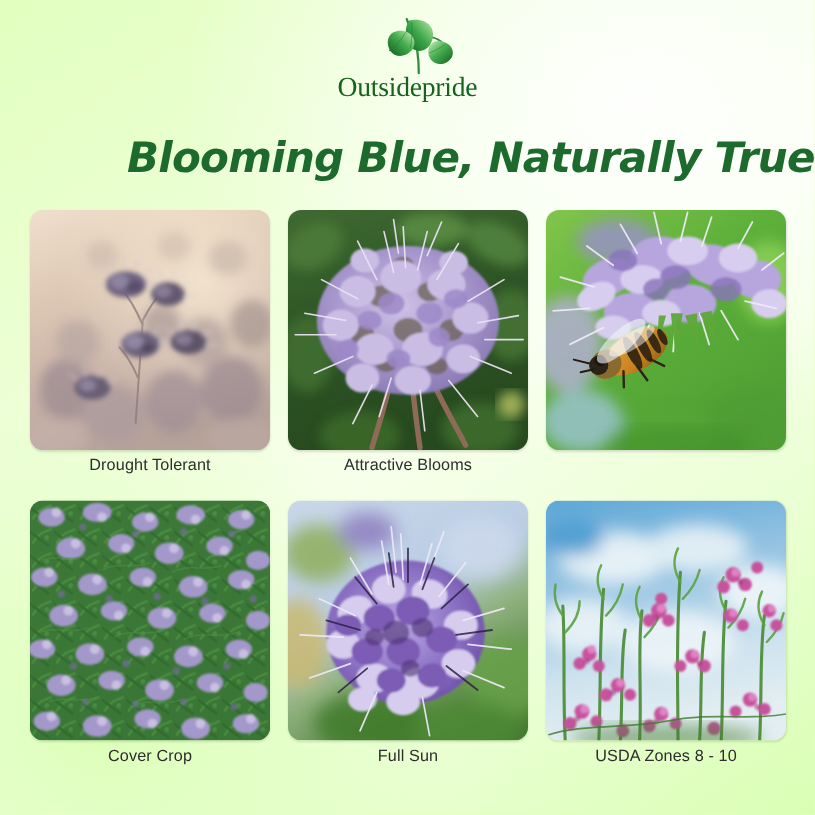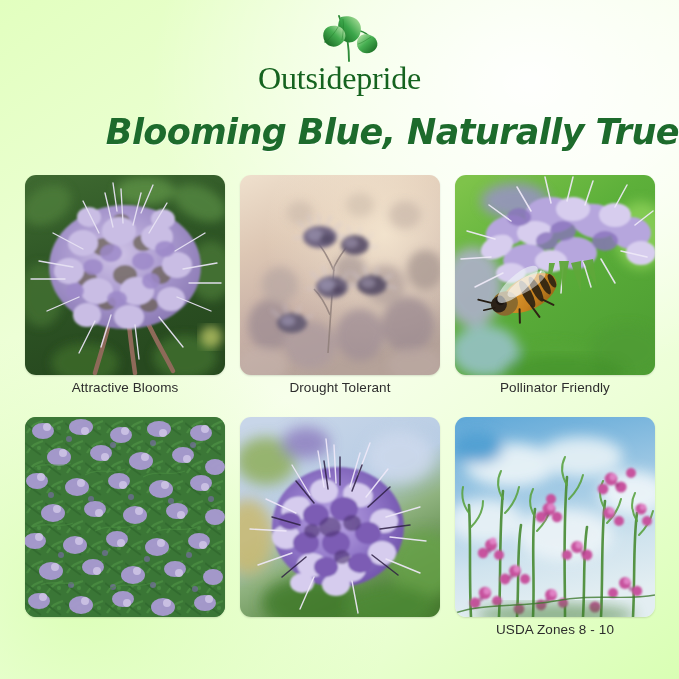--- a/index.html
+++ b/index.html
@@ -23,21 +23,21 @@
     position:absolute; left:0; right:0; top:14px;
     display:flex; flex-direction:column; align-items:center;
   }
   .logo-mark {
     width:92px; height:50px;
     position:relative;
     display:block;
   }
   .logo-word {
     font-family:"Liberation Serif", serif;
-    font-size:32px;
+    font-size:23px;
     letter-spacing:-0.2px;
     color:#15631f;
     margin-top:-4px;
     white-space:nowrap;
   }
 
   
   .headline {
     position:absolute; left:0; right:0; top:112px;
     text-align:right;
@@ -121,20 +121,132 @@
   </div>
 
   <h1 class="headline">Blooming Blue, Naturally True</h1>
 
   <div class="grid">
 
     <div class="cell">
       <div class="photo">
         <svg viewBox="0 0 200 200" xmlns="http://www.w3.org/2000/svg">
           <defs>
+            <linearGradient id="d1bg" x1="0" y1="0" x2="0.4" y2="1">
+              <stop offset="0%" stop-color="#efe0cd"></stop>
+              <stop offset="35%" stop-color="#ddc7b4"></stop>
+              <stop offset="70%" stop-color="#c7b0a6"></stop>
+              <stop offset="100%" stop-color="#b5a299"></stop>
+            </linearGradient>
+            <radialGradient id="d1glow" cx="0.72" cy="0.3" r="0.6">
+              <stop offset="0%" stop-color="#f7e9d2" stop-opacity="0.85"></stop>
+              <stop offset="100%" stop-color="#f7e9d2" stop-opacity="0"></stop>
+            </radialGradient>
+            <filter id="blur1">
+                <feGaussianBlur stdDeviation="4.5"></feGaussianBlur>
+              </filter>
+            <filter id="blur2">
+                <feGaussianBlur stdDeviation="2"></feGaussianBlur>
+              </filter>
+          </defs>
+          <rect width="200" height="200" fill="url(#d1bg)"></rect>
+          <rect width="200" height="200" fill="url(#d1glow)"></rect>
+          <g filter="url(#blur1)" opacity="0.75">
+            <ellipse cx="30" cy="150" rx="22" ry="26" fill="#9c8b92"></ellipse>
+            <ellipse cx="70" cy="170" rx="26" ry="24" fill="#ab9a9e"></ellipse>
+            <ellipse cx="120" cy="160" rx="24" ry="26" fill="#a08f96"></ellipse>
+            <ellipse cx="168" cy="150" rx="26" ry="28" fill="#9b8a91"></ellipse>
+            <ellipse cx="145" cy="110" rx="20" ry="20" fill="#b3a29d"></ellipse>
+            <ellipse cx="185" cy="95" rx="18" ry="20" fill="#a79791"></ellipse>
+            <ellipse cx="110" cy="95" rx="16" ry="16" fill="#ab9b99"></ellipse>
+            <ellipse cx="40" cy="110" rx="18" ry="18" fill="#b8a7a3"></ellipse>
+            <ellipse cx="165" cy="40" rx="16" ry="14" fill="#cbb9ab"></ellipse>
+            <ellipse cx="120" cy="30" rx="14" ry="12" fill="#d3c2b1"></ellipse>
+            <ellipse cx="60" cy="38" rx="13" ry="12" fill="#cfbdae"></ellipse>
+          </g>
+          <g stroke="#8d7d78" stroke-width="1.6" fill="none" opacity="0.8">
+            <path d="M88 178 C90 150 92 118 94 92"></path>
+            <path d="M94 96 C88 82 82 72 76 66"></path>
+            <path d="M94 92 C100 80 106 72 112 66"></path>
+            <path d="M90 140 C85 128 80 120 74 114"></path>
+          </g>
+          <g filter="url(#blur2)">
+            <g transform="translate(80,62)">
+              <ellipse cx="0" cy="0" rx="17" ry="11" fill="#6e6480"></ellipse>
+              <ellipse cx="-5" cy="-2" rx="8" ry="6" fill="#8d84a0"></ellipse>
+              <ellipse cx="7" cy="2" rx="7" ry="5" fill="#594f6a"></ellipse>
+              <g stroke="#cfc6d4" stroke-width="1.1" opacity="0.9">
+                <path d="M-14 -7 L-22 -16"></path>
+                  <path d="M-8 -10 L-12 -22"></path>
+                <path d="M-1 -11 L-1 -23"></path>
+                  <path d="M6 -10 L11 -21"></path>
+                <path d="M13 -6 L21 -14"></path>
+                  <path d="M16 0 L26 -1"></path>
+                <path d="M-16 0 L-27 1"></path>
+              </g>
+            </g>
+            <g transform="translate(115,70)">
+              <ellipse cx="0" cy="0" rx="14" ry="10" fill="#63596f"></ellipse>
+              <ellipse cx="-4" cy="-2" rx="7" ry="5" fill="#877d96"></ellipse>
+              <g stroke="#d2cad8" stroke-width="1" opacity="0.85">
+                <path d="M-11 -6 L-18 -14"></path>
+                  <path d="M-4 -9 L-7 -19"></path>
+                <path d="M3 -9 L6 -18"></path>
+                  <path d="M10 -5 L18 -11"></path>
+                <path d="M13 1 L23 2"></path>
+              </g>
+            </g>
+            <g transform="translate(92,112)">
+              <ellipse cx="0" cy="0" rx="16" ry="11" fill="#6b6179"></ellipse>
+              <ellipse cx="-5" cy="-2" rx="8" ry="6" fill="#8f87a3"></ellipse>
+              <ellipse cx="6" cy="3" rx="6" ry="4" fill="#544a63"></ellipse>
+              <g stroke="#cdc4d3" stroke-width="1.1" opacity="0.9">
+                <path d="M-13 -7 L-21 -15"></path>
+                  <path d="M-6 -10 L-9 -21"></path>
+                <path d="M2 -10 L3 -22"></path>
+                  <path d="M10 -7 L17 -16"></path>
+                <path d="M15 -1 L25 -2"></path>
+                  <path d="M-15 1 L-26 2"></path>
+              </g>
+            </g>
+            <g transform="translate(132,110)">
+              <ellipse cx="0" cy="0" rx="15" ry="10" fill="#5e546b"></ellipse>
+              <ellipse cx="-4" cy="-2" rx="7" ry="5" fill="#857b93"></ellipse>
+              <g stroke="#d4ccdb" stroke-width="1.05" opacity="0.85">
+                <path d="M-12 -6 L-20 -13"></path>
+                  <path d="M-5 -9 L-8 -19"></path>
+                <path d="M3 -9 L6 -18"></path>
+                  <path d="M11 -5 L20 -10"></path>
+                <path d="M14 1 L25 3"></path>
+              </g>
+            </g>
+            <g transform="translate(52,148)">
+              <ellipse cx="0" cy="0" rx="15" ry="10" fill="#685e75"></ellipse>
+              <ellipse cx="-4" cy="-2" rx="7" ry="5" fill="#8c839e"></ellipse>
+              <g stroke="#cfc7d6" stroke-width="1.05" opacity="0.8">
+                <path d="M-12 -6 L-21 -13"></path>
+                  <path d="M-5 -9 L-8 -19"></path>
+                <path d="M4 -8 L8 -17"></path>
+                  <path d="M12 -4 L21 -8"></path>
+              </g>
+            </g>
+          </g>
+          <g filter="url(#blur1)" opacity="0.5">
+            <ellipse cx="22" cy="190" rx="26" ry="18" fill="#c6b4ad"></ellipse>
+            <ellipse cx="175" cy="190" rx="28" ry="18" fill="#bdaba6"></ellipse>
+          </g>
+        </svg>
+      </div>
+      <div class="caption">Drought Tolerant</div>
+    </div>
+
+    <div class="cell">
+      <div class="photo">
+        <svg viewBox="0 0 200 200" xmlns="http://www.w3.org/2000/svg">
+          <defs>
             <linearGradient id="d2bg" x1="0" y1="0" x2="0.3" y2="1">
               <stop offset="0%" stop-color="#3f6a31"></stop>
               <stop offset="45%" stop-color="#2f5726"></stop>
               <stop offset="100%" stop-color="#27491f"></stop>
             </linearGradient>
             <radialGradient id="d2ball" cx="0.45" cy="0.4" r="0.62">
               <stop offset="0%" stop-color="#cfc3e6"></stop>
               <stop offset="55%" stop-color="#a898ce"></stop>
               <stop offset="100%" stop-color="#8b7ab4"></stop>
             </radialGradient>
@@ -222,132 +334,20 @@
           </g>
         </svg>
       </div>
       <div class="caption">Attractive Blooms</div>
     </div>
 
     <div class="cell">
       <div class="photo">
         <svg viewBox="0 0 200 200" xmlns="http://www.w3.org/2000/svg">
           <defs>
-            <linearGradient id="d1bg" x1="0" y1="0" x2="0.4" y2="1">
-              <stop offset="0%" stop-color="#efe0cd"></stop>
-              <stop offset="35%" stop-color="#ddc7b4"></stop>
-              <stop offset="70%" stop-color="#c7b0a6"></stop>
-              <stop offset="100%" stop-color="#b5a299"></stop>
-            </linearGradient>
-            <radialGradient id="d1glow" cx="0.72" cy="0.3" r="0.6">
-              <stop offset="0%" stop-color="#f7e9d2" stop-opacity="0.85"></stop>
-              <stop offset="100%" stop-color="#f7e9d2" stop-opacity="0"></stop>
-            </radialGradient>
-            <filter id="blur1">
-                <feGaussianBlur stdDeviation="4.5"></feGaussianBlur>
-              </filter>
-            <filter id="blur2">
-                <feGaussianBlur stdDeviation="2"></feGaussianBlur>
-              </filter>
-          </defs>
-          <rect width="200" height="200" fill="url(#d1bg)"></rect>
-          <rect width="200" height="200" fill="url(#d1glow)"></rect>
-          <g filter="url(#blur1)" opacity="0.75">
-            <ellipse cx="30" cy="150" rx="22" ry="26" fill="#9c8b92"></ellipse>
-            <ellipse cx="70" cy="170" rx="26" ry="24" fill="#ab9a9e"></ellipse>
-            <ellipse cx="120" cy="160" rx="24" ry="26" fill="#a08f96"></ellipse>
-            <ellipse cx="168" cy="150" rx="26" ry="28" fill="#9b8a91"></ellipse>
-            <ellipse cx="145" cy="110" rx="20" ry="20" fill="#b3a29d"></ellipse>
-            <ellipse cx="185" cy="95" rx="18" ry="20" fill="#a79791"></ellipse>
-            <ellipse cx="110" cy="95" rx="16" ry="16" fill="#ab9b99"></ellipse>
-            <ellipse cx="40" cy="110" rx="18" ry="18" fill="#b8a7a3"></ellipse>
-            <ellipse cx="165" cy="40" rx="16" ry="14" fill="#cbb9ab"></ellipse>
-            <ellipse cx="120" cy="30" rx="14" ry="12" fill="#d3c2b1"></ellipse>
-            <ellipse cx="60" cy="38" rx="13" ry="12" fill="#cfbdae"></ellipse>
-          </g>
-          <g stroke="#8d7d78" stroke-width="1.6" fill="none" opacity="0.8">
-            <path d="M88 178 C90 150 92 118 94 92"></path>
-            <path d="M94 96 C88 82 82 72 76 66"></path>
-            <path d="M94 92 C100 80 106 72 112 66"></path>
-            <path d="M90 140 C85 128 80 120 74 114"></path>
-          </g>
-          <g filter="url(#blur2)">
-            <g transform="translate(80,62)">
-              <ellipse cx="0" cy="0" rx="17" ry="11" fill="#6e6480"></ellipse>
-              <ellipse cx="-5" cy="-2" rx="8" ry="6" fill="#8d84a0"></ellipse>
-              <ellipse cx="7" cy="2" rx="7" ry="5" fill="#594f6a"></ellipse>
-              <g stroke="#cfc6d4" stroke-width="1.1" opacity="0.9">
-                <path d="M-14 -7 L-22 -16"></path>
-                  <path d="M-8 -10 L-12 -22"></path>
-                <path d="M-1 -11 L-1 -23"></path>
-                  <path d="M6 -10 L11 -21"></path>
-                <path d="M13 -6 L21 -14"></path>
-                  <path d="M16 0 L26 -1"></path>
-                <path d="M-16 0 L-27 1"></path>
-              </g>
-            </g>
-            <g transform="translate(115,70)">
-              <ellipse cx="0" cy="0" rx="14" ry="10" fill="#63596f"></ellipse>
-              <ellipse cx="-4" cy="-2" rx="7" ry="5" fill="#877d96"></ellipse>
-              <g stroke="#d2cad8" stroke-width="1" opacity="0.85">
-                <path d="M-11 -6 L-18 -14"></path>
-                  <path d="M-4 -9 L-7 -19"></path>
-                <path d="M3 -9 L6 -18"></path>
-                  <path d="M10 -5 L18 -11"></path>
-                <path d="M13 1 L23 2"></path>
-              </g>
-            </g>
-            <g transform="translate(92,112)">
-              <ellipse cx="0" cy="0" rx="16" ry="11" fill="#6b6179"></ellipse>
-              <ellipse cx="-5" cy="-2" rx="8" ry="6" fill="#8f87a3"></ellipse>
-              <ellipse cx="6" cy="3" rx="6" ry="4" fill="#544a63"></ellipse>
-              <g stroke="#cdc4d3" stroke-width="1.1" opacity="0.9">
-                <path d="M-13 -7 L-21 -15"></path>
-                  <path d="M-6 -10 L-9 -21"></path>
-                <path d="M2 -10 L3 -22"></path>
-                  <path d="M10 -7 L17 -16"></path>
-                <path d="M15 -1 L25 -2"></path>
-                  <path d="M-15 1 L-26 2"></path>
-              </g>
-            </g>
-            <g transform="translate(132,110)">
-              <ellipse cx="0" cy="0" rx="15" ry="10" fill="#5e546b"></ellipse>
-              <ellipse cx="-4" cy="-2" rx="7" ry="5" fill="#857b93"></ellipse>
-              <g stroke="#d4ccdb" stroke-width="1.05" opacity="0.85">
-                <path d="M-12 -6 L-20 -13"></path>
-                  <path d="M-5 -9 L-8 -19"></path>
-                <path d="M3 -9 L6 -18"></path>
-                  <path d="M11 -5 L20 -10"></path>
-                <path d="M14 1 L25 3"></path>
-              </g>
-            </g>
-            <g transform="translate(52,148)">
-              <ellipse cx="0" cy="0" rx="15" ry="10" fill="#685e75"></ellipse>
-              <ellipse cx="-4" cy="-2" rx="7" ry="5" fill="#8c839e"></ellipse>
-              <g stroke="#cfc7d6" stroke-width="1.05" opacity="0.8">
-                <path d="M-12 -6 L-21 -13"></path>
-                  <path d="M-5 -9 L-8 -19"></path>
-                <path d="M4 -8 L8 -17"></path>
-                  <path d="M12 -4 L21 -8"></path>
-              </g>
-            </g>
-          </g>
-          <g filter="url(#blur1)" opacity="0.5">
-            <ellipse cx="22" cy="190" rx="26" ry="18" fill="#c6b4ad"></ellipse>
-            <ellipse cx="175" cy="190" rx="28" ry="18" fill="#bdaba6"></ellipse>
-          </g>
-        </svg>
-      </div>
-      <div class="caption">Drought Tolerant</div>
-    </div>
-
-    <div class="cell">
-      <div class="photo">
-        <svg viewBox="0 0 200 200" xmlns="http://www.w3.org/2000/svg">
-          <defs>
             <linearGradient id="d3bg" x1="0.1" y1="0" x2="0.8" y2="1">
               <stop offset="0%" stop-color="#7ec34a"></stop>
               <stop offset="40%" stop-color="#5db03a"></stop>
               <stop offset="100%" stop-color="#4e9e33"></stop>
             </linearGradient>
             <filter id="b3a">
                 <feGaussianBlur stdDeviation="6"></feGaussianBlur>
               </filter>
             <filter id="b3b">
                 <feGaussianBlur stdDeviation="1"></feGaussianBlur>
@@ -436,21 +436,20 @@
               <path d="M-16 10 L-22 22"></path>
                 <path d="M-4 12 L-2 26"></path>
                 <path d="M8 11 L16 22"></path>
             </g>
           </g>
           <g filter="url(#b3a)" opacity="0.45">
             <ellipse cx="110" cy="196" rx="60" ry="16" fill="#3e8a28"></ellipse>
           </g>
         </svg>
       </div>
-      <div class="caption">Pollinator Friendly</div>
     </div>
 
     <div class="cell">
       <div class="photo">
         <svg viewBox="0 0 200 200" xmlns="http://www.w3.org/2000/svg">
           <defs>
             <linearGradient id="d4bg" x1="0" y1="0" x2="0.3" y2="1">
               <stop offset="0%" stop-color="#3f7a3a"></stop>
               <stop offset="50%" stop-color="#377033"></stop>
               <stop offset="100%" stop-color="#2e6a2c"></stop>
@@ -564,20 +563,21 @@
             <path d="M60 58 C74 50 88 58 100 52"></path>
             <path d="M118 60 C132 52 146 60 160 54"></path>
             <path d="M8 110 C22 104 34 112 48 106"></path>
             <path d="M70 114 C84 106 98 114 112 108"></path>
             <path d="M128 116 C142 108 158 116 172 110"></path>
             <path d="M16 168 C30 162 42 170 56 164"></path>
             <path d="M84 172 C98 164 112 172 126 166"></path>
           </g>
         </svg>
       </div>
+      <div class="caption">Cover Crop</div>
     </div>
 
     <div class="cell">
       <div class="photo">
         <svg viewBox="0 0 200 200" xmlns="http://www.w3.org/2000/svg">
           <defs>
             <linearGradient id="d5bg" x1="0.2" y1="0" x2="0.7" y2="1">
               <stop offset="0%" stop-color="#c8d6e9"></stop>
               <stop offset="42%" stop-color="#b9cde4"></stop>
               <stop offset="62%" stop-color="#8fb27f"></stop>
@@ -659,20 +659,21 @@
               <path d="M112 74 L122 48"></path>
             <path d="M74 86 L56 64"></path>
               <path d="M128 90 L150 70"></path>
             <path d="M60 108 L32 100"></path>
               <path d="M140 112 L170 108"></path>
             <path d="M66 140 L42 160"></path>
               <path d="M132 138 L158 158"></path>
           </g>
         </svg>
       </div>
+      <div class="caption">Full Sun</div>
     </div>
 
     <div class="cell">
       <div class="photo">
         <svg viewBox="0 0 200 200" xmlns="http://www.w3.org/2000/svg">
           <defs>
             <linearGradient id="d6sky" x1="0" y1="0" x2="0.2" y2="1">
               <stop offset="0%" stop-color="#5fa8d8"></stop>
               <stop offset="40%" stop-color="#9ac6e3"></stop>
               <stop offset="75%" stop-color="#cfe3ee"></stop>

